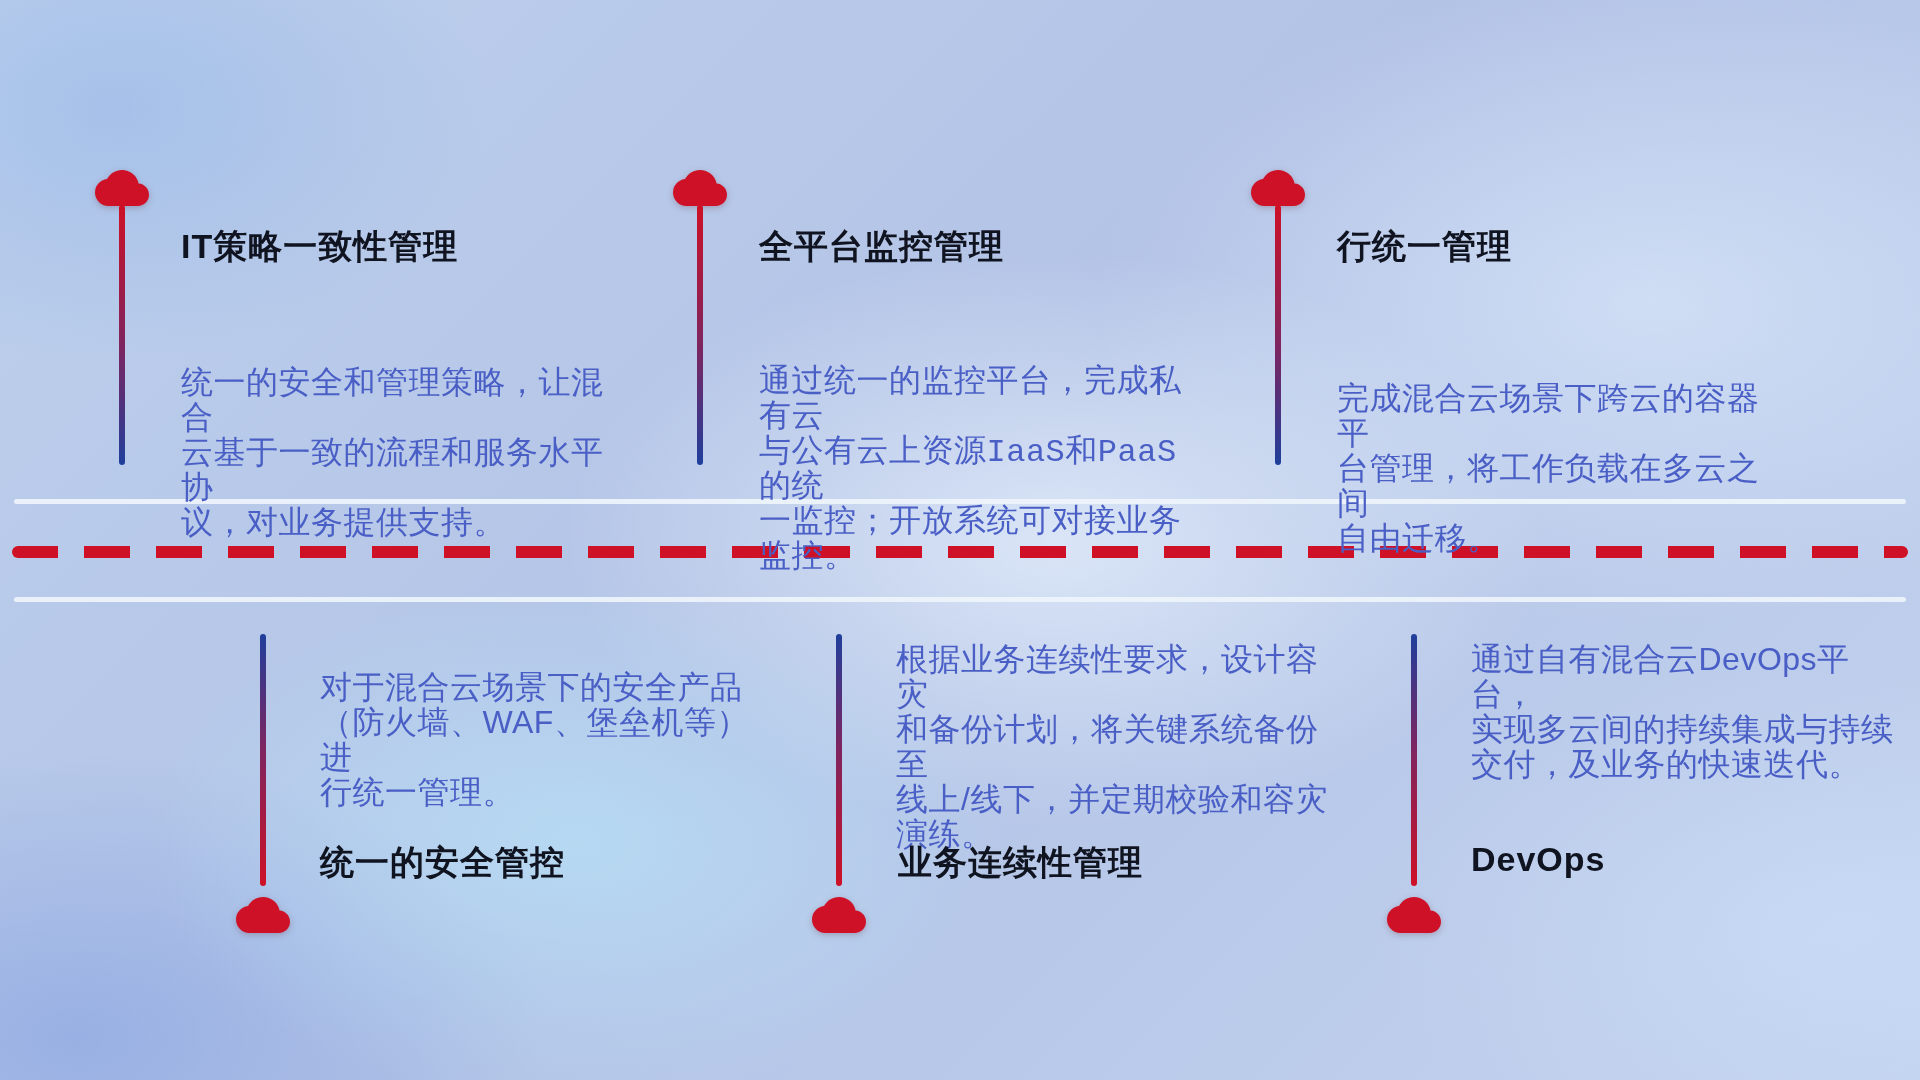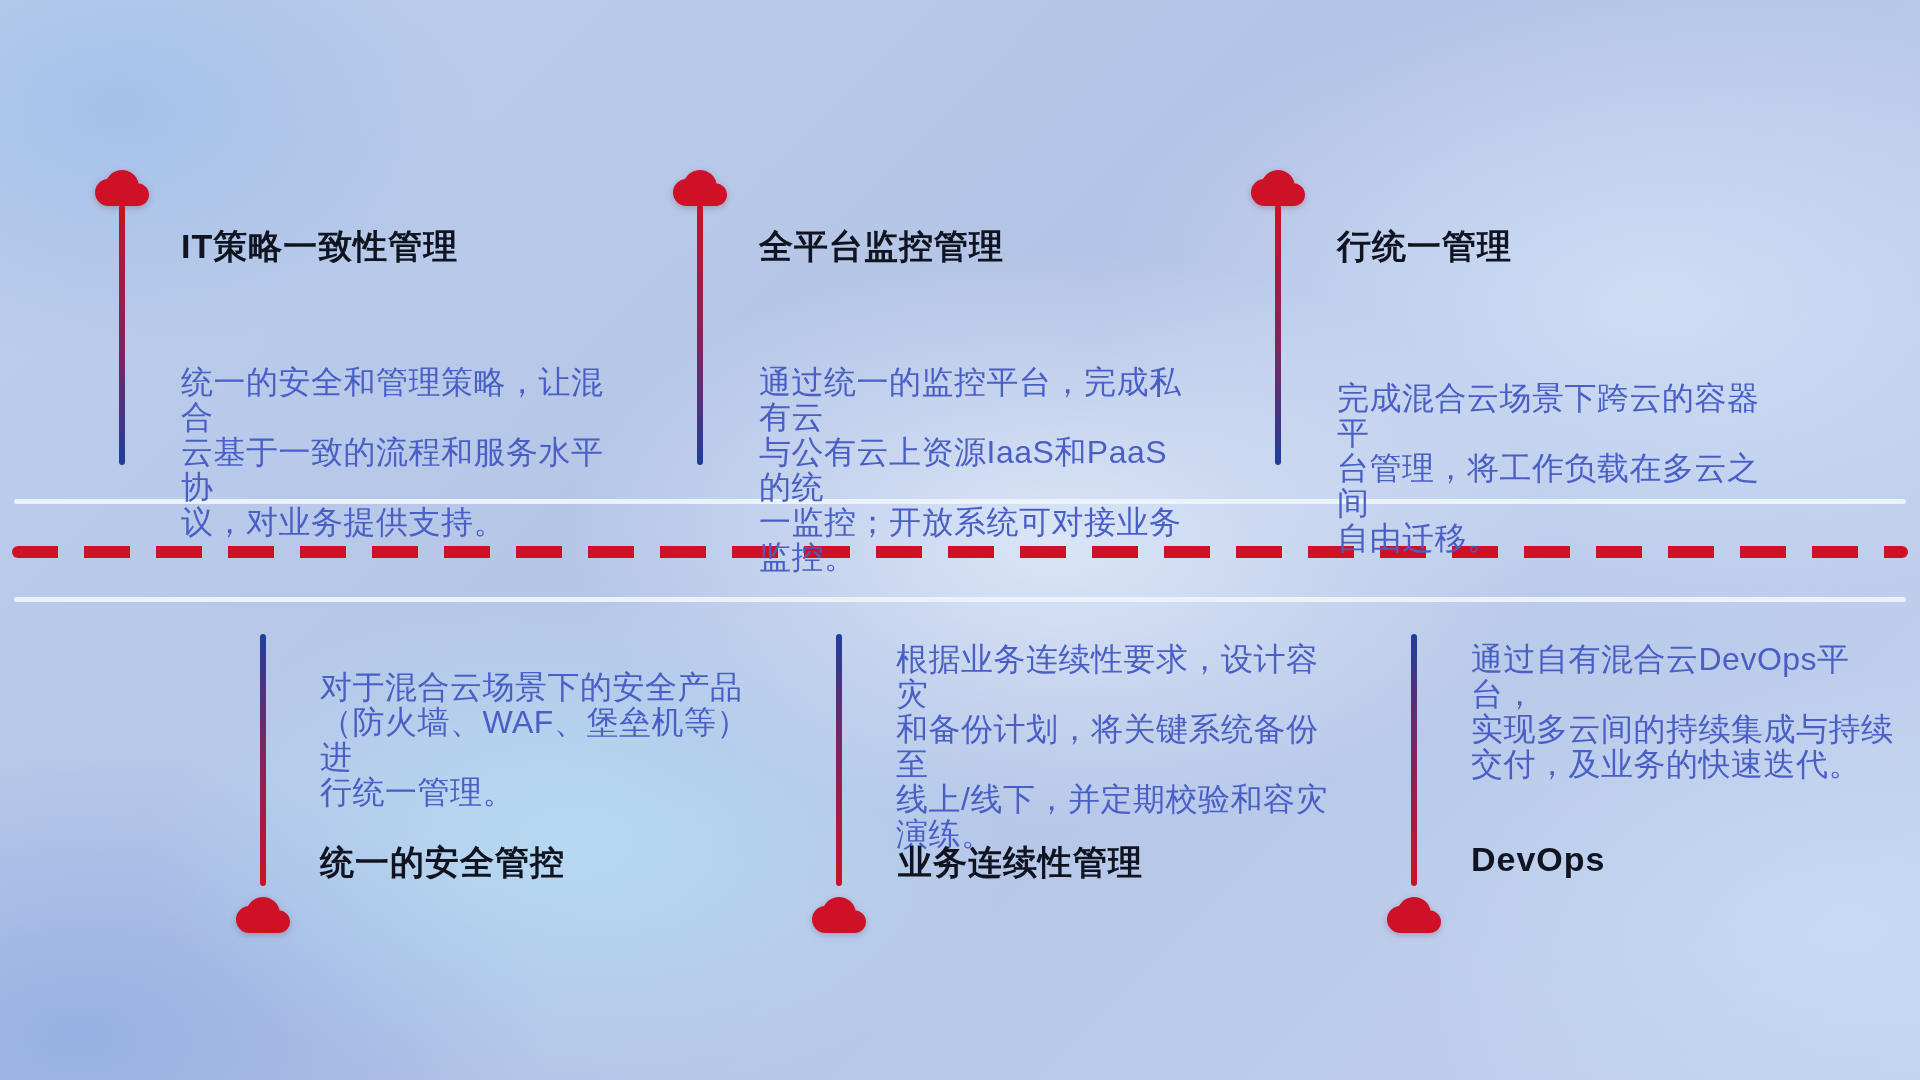--- a/index.html
+++ b/index.html
@@ -55,21 +55,21 @@
   </div>
 
   <div class="col" style="left:673px;top:169px;">
     <span class="cloud" style="left:0;top:0;">
       <svg viewBox="0 4 24 16">
           <path fill="currentColor" d="M19.35 10.04A7.49 7.49 0 0 0 12 4C9.11 4 6.6 5.64 5.35 8.04A5.994 5.994 0 0 0 0 14c0 3.31 2.69 6 6 6h13c2.76 0 5-2.24 5-5 0-2.64-2.05-4.78-4.65-4.96z"></path>
         </svg>
     </span>
     <div class="vline vline-down" style="left:24px;top:36px;height:260px;"></div>
     <div class="item-title" style="left:86px;top:55px;">全平台监控管理</div>
-    <div class="item-desc" style="left:86px;top:196px;">通过统一的监控平台，完成私有云
+    <div class="item-desc" style="left:86px;top:196px;font-family:Liberation Mono, monospace;">通过统一的监控平台，完成私有云
 与公有云上资源IaaS和PaaS的统
 一监控；开放系统可对接业务监控。</div>
   </div>
 
   <div class="col" style="left:1251px;top:169px;">
     <span class="cloud" style="left:0;top:0;">
       <svg viewBox="0 4 24 16">
           <path fill="currentColor" d="M19.35 10.04A7.49 7.49 0 0 0 12 4C9.11 4 6.6 5.64 5.35 8.04A5.994 5.994 0 0 0 0 14c0 3.31 2.69 6 6 6h13c2.76 0 5-2.24 5-5 0-2.64-2.05-4.78-4.65-4.96z"></path>
         </svg>
     </span>

